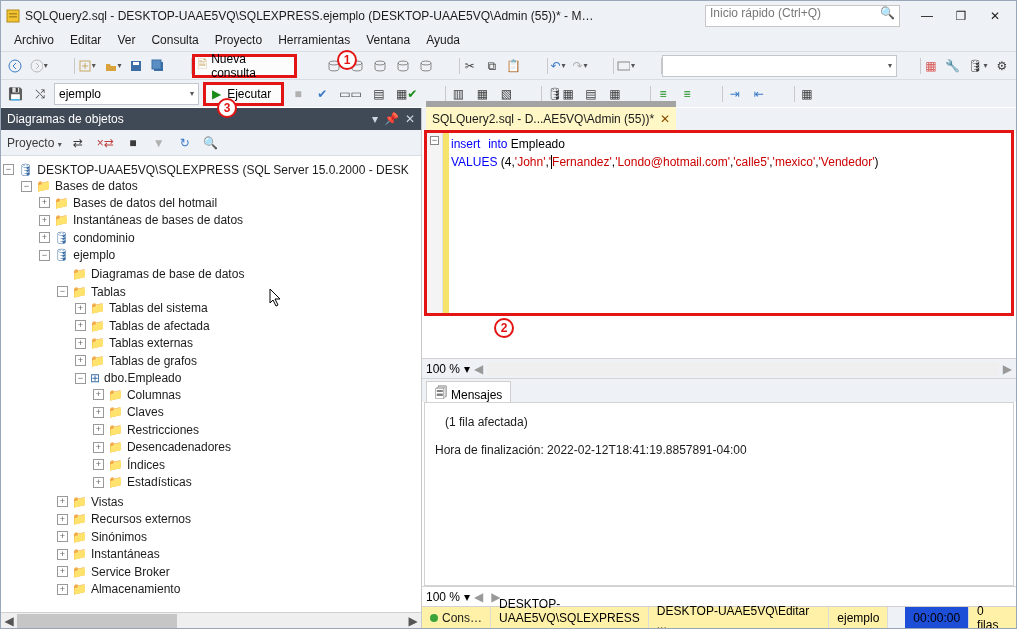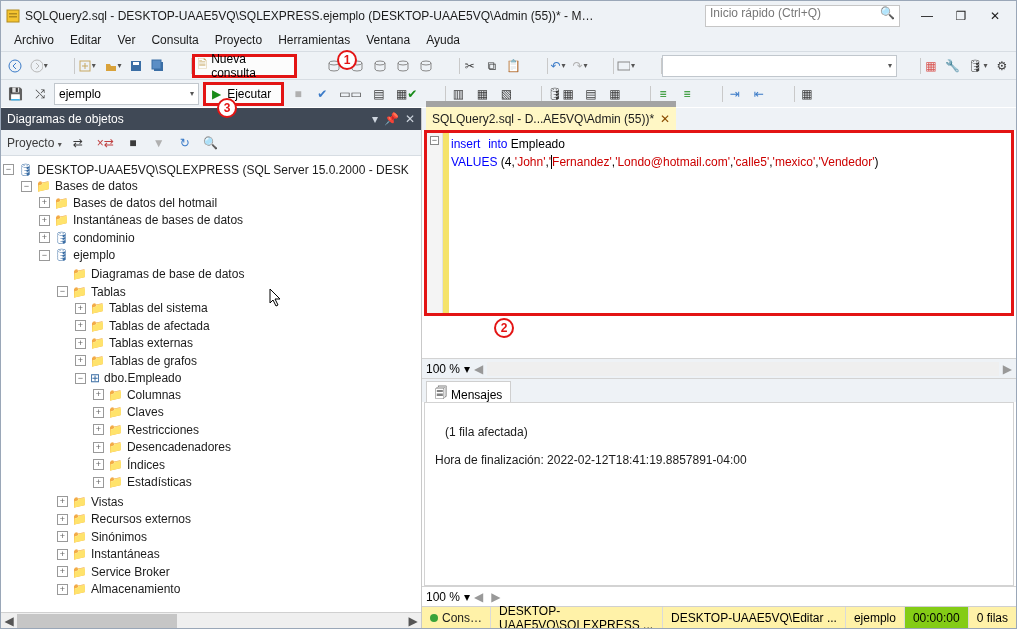--- a/index.html
+++ b/index.html
@@ -438,39 +438,39 @@
       <div class="bar"></div>
       <span style="color:#999;">▶</span>
     </div>
     <div class="msgtabs">
       <div class="msgtab">
         <span>🗐</span>
         <span>Mensajes</span>
       </div>
     </div>
     <div class="messages">
-      <div style="margin:14px 0 14px 10px;">(1 fila afectada)</div>
+      <div style="margin:4px 0 14px 10px;">(1 fila afectada)</div>
       <div style="">Hora de finalización: 2022-02-12T18:41:19.8857891-04:00</div>
     </div>
     <div class="zoom2">
       <span>100 %</span>
       <span>▾</span>
       <span style="color:#999;">◀</span>
       <div class="bar" style="background:#f3f3f3;"></div>
       <span style="color:#999;">▶</span>
     </div>
     <div class="statusbar">
       <div class="cell ok">
           <span class="okdot"></span>
           <span>Cons…</span>
         </div>
       <div class="cell" style="flex:1;background:#fff2a8;">DESKTOP-UAAE5VQ\SQLEXPRESS ...</div>
       <div class="cell" style="background:#fff2a8;">DESKTOP-UAAE5VQ\Editar ...</div>
       <div class="cell" style="background:#fff2a8;">ejemplo</div>
-      <div class="cell" style="background:#84cc16;">00:00:00</div>
+      <div class="cell" style="background:#1d4ed8;margin-left:17px;">00:00:00</div>
       <div class="cell" style="background:#fff2a8;border-right:none;">0 filas</div>
     </div>
   </div>
 </div>
 
 <svg class="cursor-arrow" width="14" height="20">
     <path d="M1 1 L1 15 L4 12 L7 18 L9 17 L6 11 L11 11 Z" fill="#fff" stroke="#000"></path>
   </svg>
 
 </body></html>

